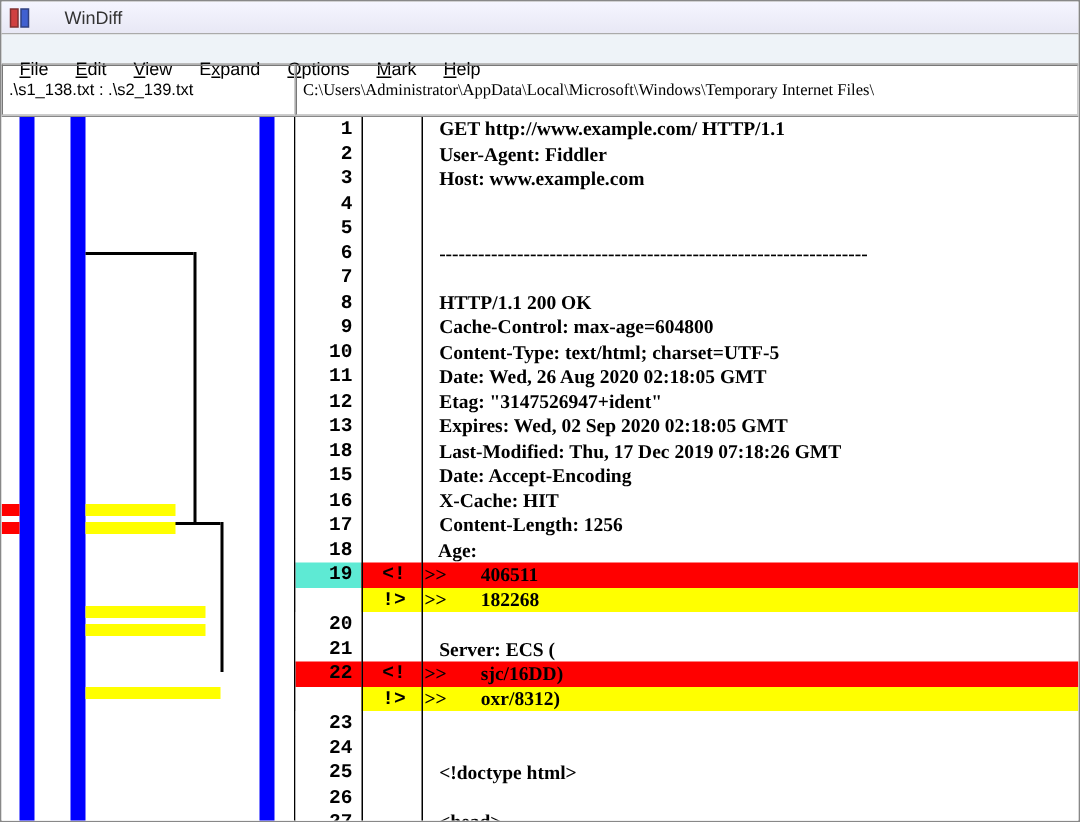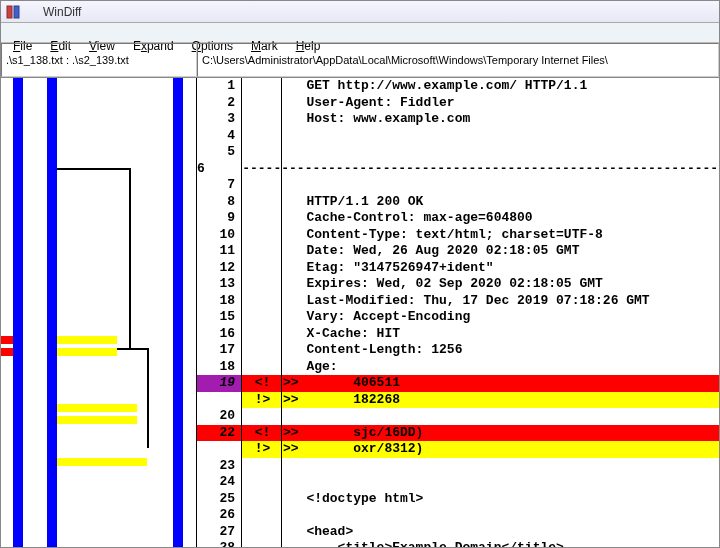--- a/index.html
+++ b/index.html
@@ -59,21 +59,21 @@
     .pathbox {
       border: 1px inset #ccc;
       padding: 2px 4px;
       font-size: 11px;
       white-space: nowrap;
       overflow: hidden;
       display: flex;
       align-items: center;
     }
     .pathbox1 { width: 196px; }
-    .pathbox2 { flex: 1; }
+    .pathbox2 { flex: 1; font-family: Liberation Serif, serif; }
     .content {
       display: flex;
       height: calc(100% - 62px);
       background: #fff;
     }
     .outline-panel {
       width: 196px;
       background: #fff;
       border-right: 1px solid #000;
       position: relative;
@@ -112,25 +112,26 @@
       padding-right: 6px;
       background: #fff;
     }
     .marker {
       width: 40px;
       padding-left: 6px;
     }
     .codetext {
       flex: 1;
       padding-left: 2px;
+      font-family: Liberation Serif, serif;
     }
     .bg-white { background: #fff; }
     .bg-red { background: #ff0000; }
     .bg-yellow { background: #ffff00; }
-    .lnum-cyan { background: #a21caf; font-style: italic; }
+    .lnum-cyan { background: #5eead4; }
     .gutter-line {
       position: absolute;
       left: 44px;
       top: 0;
       bottom: 0;
       width: 1px;
       background: #000;
     }
     .gutter-line2 {
       position: absolute;
@@ -195,34 +196,35 @@
 
     <div class="diff-line bg-white"><span class="lnum">1</span><span class="marker"></span><span class="codetext">   GET http://www.example.com/ HTTP/1.1</span></div>
     <div class="diff-line bg-white"><span class="lnum">2</span><span class="marker"></span><span class="codetext">   User-Agent: Fiddler</span></div>
     <div class="diff-line bg-white"><span class="lnum">3</span><span class="marker"></span><span class="codetext">   Host: www.example.com</span></div>
     <div class="diff-line bg-white"><span class="lnum">4</span><span class="marker"></span><span class="codetext"></span></div>
     <div class="diff-line bg-white"><span class="lnum">5</span><span class="marker"></span><span class="codetext"></span></div>
     <div class="diff-line bg-white"><span class="lnum">6</span><span class="marker"></span><span class="codetext">   ------------------------------------------------------------------</span></div>
     <div class="diff-line bg-white"><span class="lnum">7</span><span class="marker"></span><span class="codetext"></span></div>
     <div class="diff-line bg-white"><span class="lnum">8</span><span class="marker"></span><span class="codetext">   HTTP/1.1 200 OK</span></div>
     <div class="diff-line bg-white"><span class="lnum">9</span><span class="marker"></span><span class="codetext">   Cache-Control: max-age=604800</span></div>
-    <div class="diff-line bg-white"><span class="lnum">10</span><span class="marker"></span><span class="codetext">   Content-Type: text/html; charset=UTF-8</span></div>
+    <div class="diff-line bg-white"><span class="lnum">10</span><span class="marker"></span><span class="codetext">   Content-Type: text/html; charset=UTF-5</span></div>
     <div class="diff-line bg-white"><span class="lnum">11</span><span class="marker"></span><span class="codetext">   Date: Wed, 26 Aug 2020 02:18:05 GMT</span></div>
     <div class="diff-line bg-white"><span class="lnum">12</span><span class="marker"></span><span class="codetext">   Etag: "3147526947+ident"</span></div>
     <div class="diff-line bg-white"><span class="lnum">13</span><span class="marker"></span><span class="codetext">   Expires: Wed, 02 Sep 2020 02:18:05 GMT</span></div>
     <div class="diff-line bg-white"><span class="lnum">18</span><span class="marker"></span><span class="codetext">   Last-Modified: Thu, 17 Dec 2019 07:18:26 GMT</span></div>
-    <div class="diff-line bg-white"><span class="lnum">15</span><span class="marker"></span><span class="codetext">   Vary: Accept-Encoding</span></div>
+    <div class="diff-line bg-white"><span class="lnum">15</span><span class="marker"></span><span class="codetext">   Date: Accept-Encoding</span></div>
     <div class="diff-line bg-white"><span class="lnum">16</span><span class="marker"></span><span class="codetext">   X-Cache: HIT</span></div>
     <div class="diff-line bg-white"><span class="lnum">17</span><span class="marker"></span><span class="codetext">   Content-Length: 1256</span></div>
     <div class="diff-line bg-white"><span class="lnum">18</span><span class="marker"></span><span class="codetext">   Age:</span></div>
 
     <div class="diff-line"><span class="lnum lnum-cyan">19</span><span class="marker bg-red"> &lt;!</span><span class="codetext bg-red">&gt;&gt;       406511</span></div>
     <div class="diff-line"><span class="lnum"></span><span class="marker bg-yellow"> !&gt;</span><span class="codetext bg-yellow">&gt;&gt;       182268</span></div>
 
     <div class="diff-line bg-white"><span class="lnum">20</span><span class="marker"></span><span class="codetext"></span></div>
+    <div class="diff-line bg-white"><span class="lnum">21</span><span class="marker"></span><span class="codetext">   Server: ECS (</span></div>
 
     <div class="diff-line"><span class="lnum bg-red">22</span><span class="marker bg-red"> &lt;!</span><span class="codetext bg-red">&gt;&gt;       sjc/16DD)</span></div>
     <div class="diff-line"><span class="lnum"></span><span class="marker bg-yellow"> !&gt;</span><span class="codetext bg-yellow">&gt;&gt;       oxr/8312)</span></div>
 
     <div class="diff-line bg-white"><span class="lnum">23</span><span class="marker"></span><span class="codetext"></span></div>
     <div class="diff-line bg-white"><span class="lnum">24</span><span class="marker"></span><span class="codetext"></span></div>
     <div class="diff-line bg-white"><span class="lnum">25</span><span class="marker"></span><span class="codetext">   &lt;!doctype html&gt;</span></div>
     <div class="diff-line bg-white"><span class="lnum">26</span><span class="marker"></span></div>
     <div class="diff-line bg-white"><span class="lnum">27</span><span class="marker"></span><span class="codetext">   &lt;head&gt;</span></div>
     <div class="diff-line bg-white"><span class="lnum">28</span><span class="marker"></span><span class="codetext">       &lt;title&gt;Example Domain&lt;/title&gt;</span></div>

